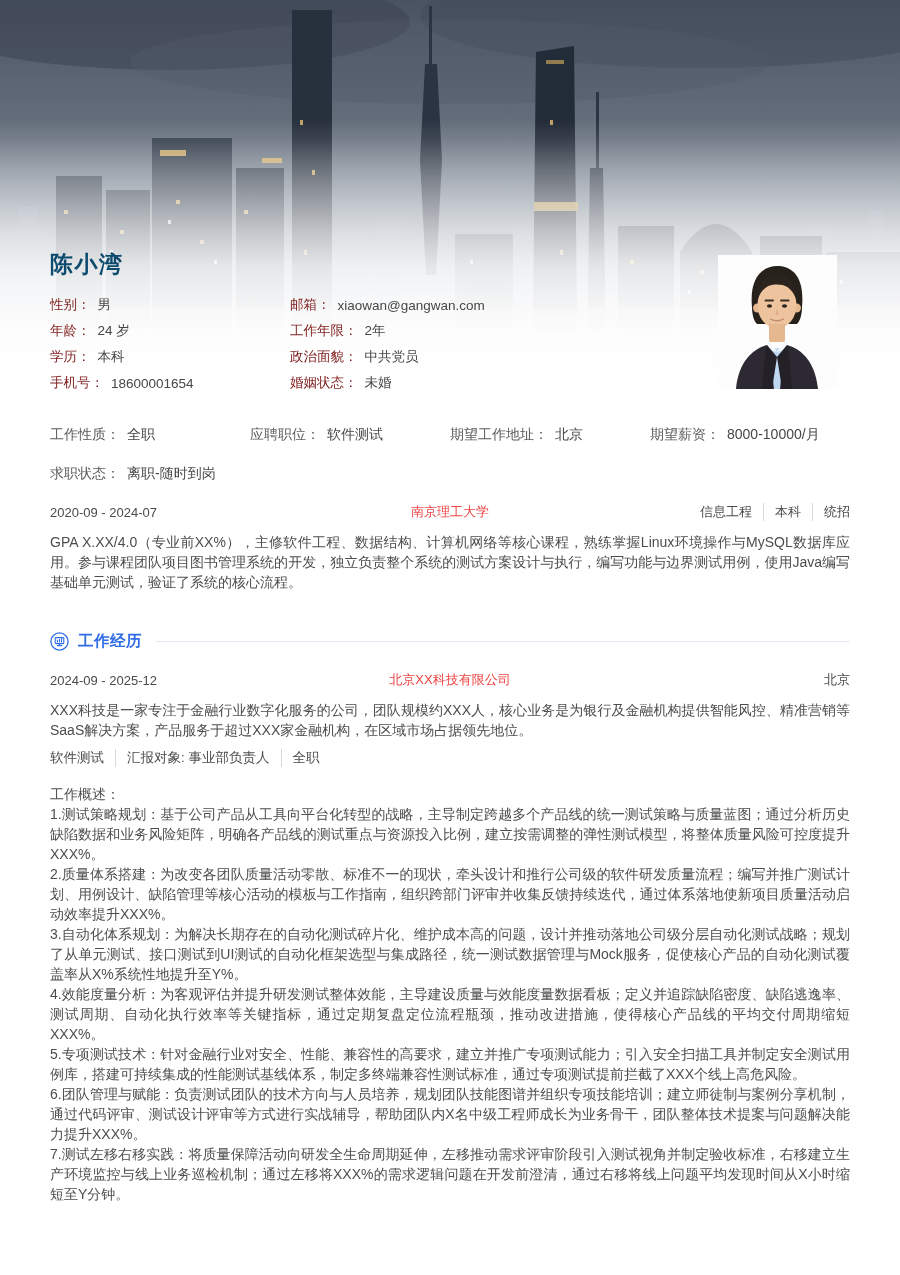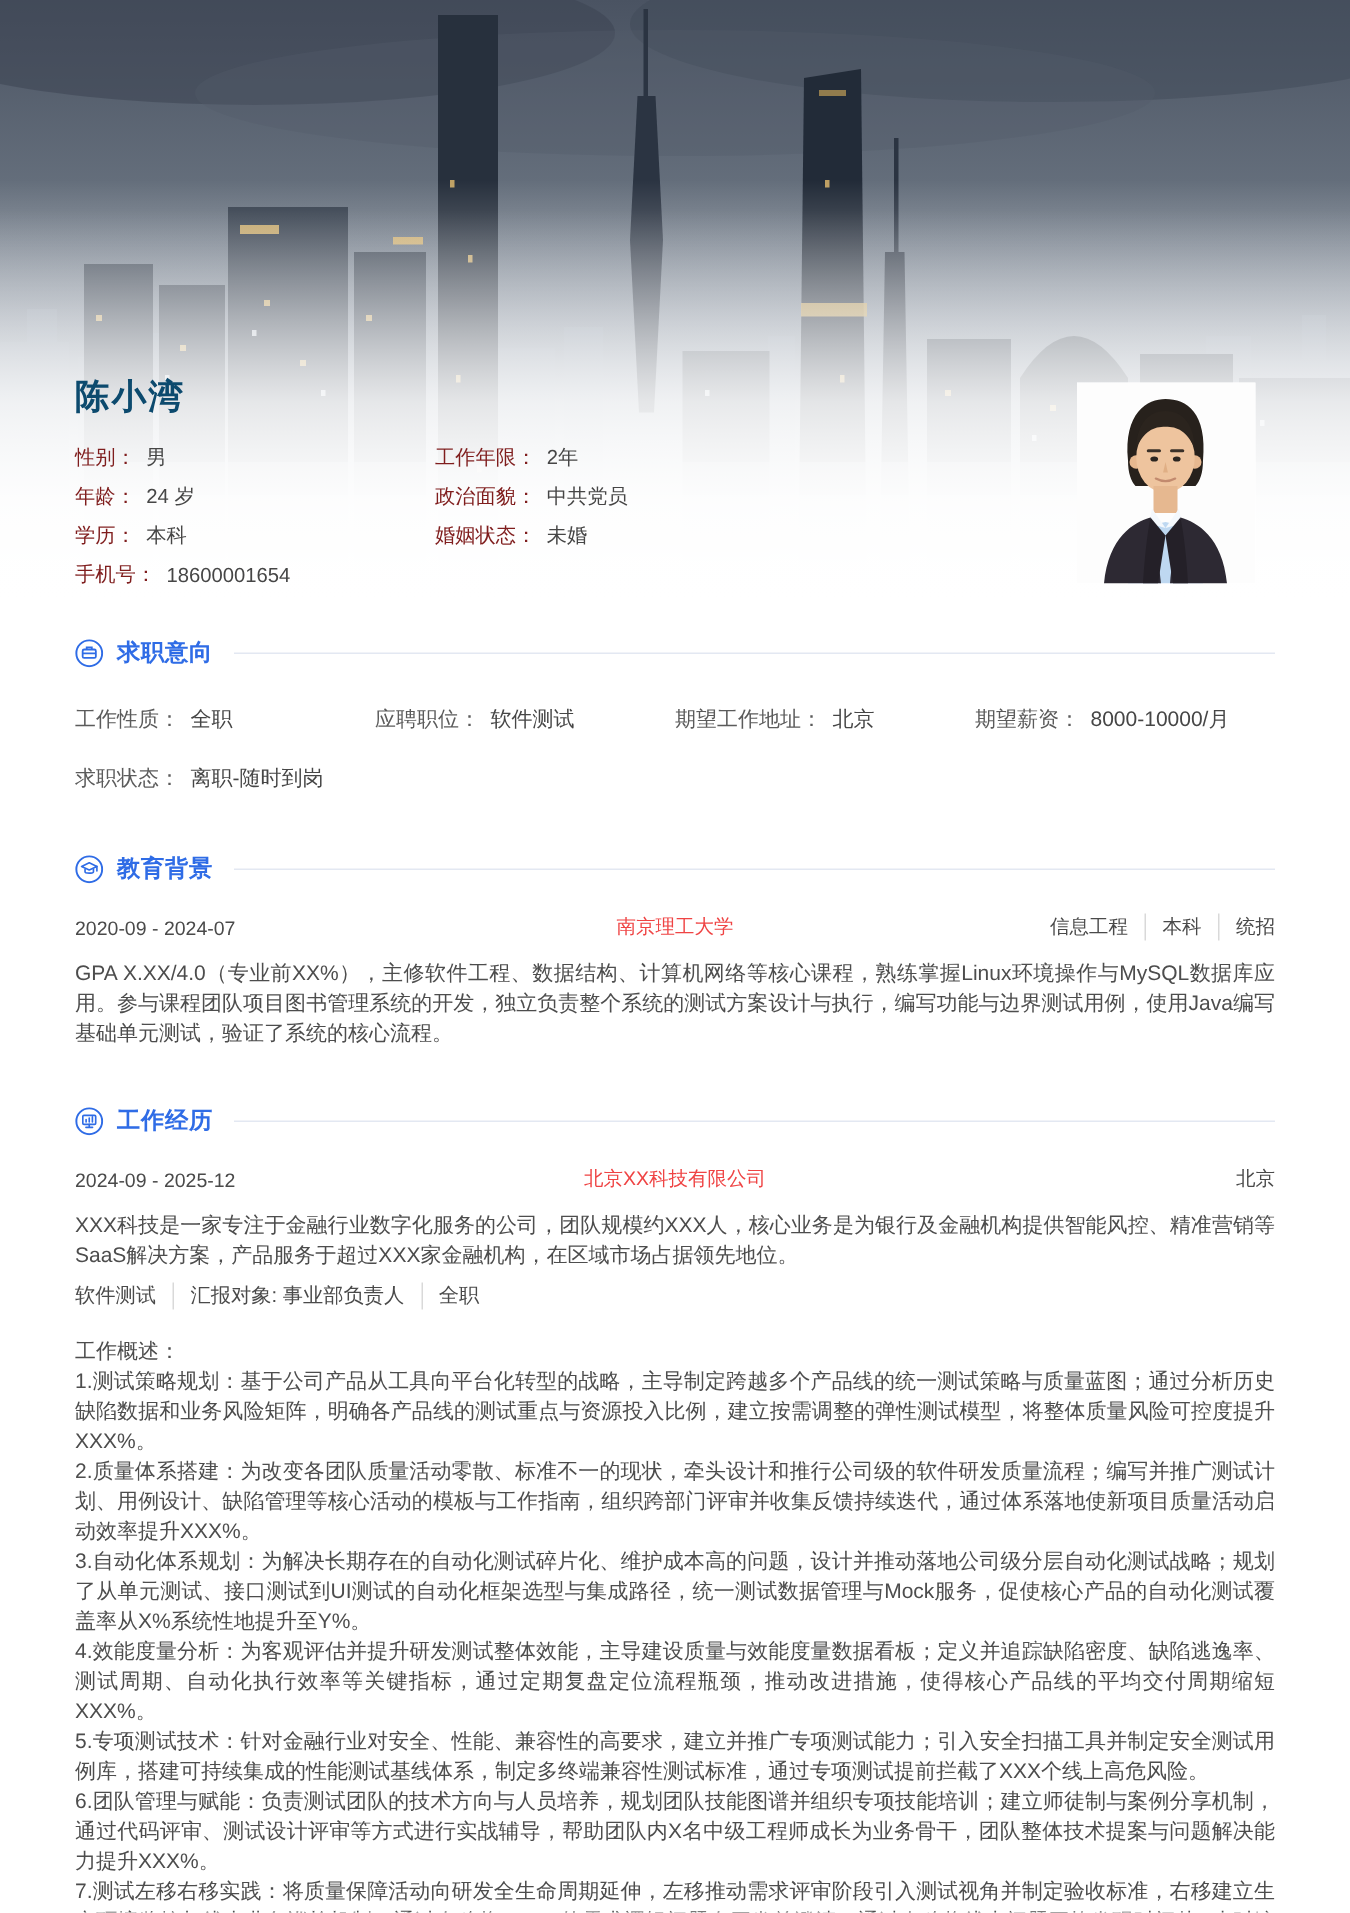--- a/index.html
+++ b/index.html
@@ -207,20 +207,24 @@
           <span class="lbl">学历：</span>
           <span class="val">本科</span>
         </div>
         <div class="profile-row">
           <span class="lbl">手机号：</span>
           <span class="val">18600001654</span>
         </div>
       </div>
       <div class="profile-col">
         <div class="profile-row">
+          <span class="lbl">邮箱：</span>
+          <span class="val">xiaowan@gangwan.com</span>
+        </div>
+        <div class="profile-row">
           <span class="lbl">工作年限：</span>
           <span class="val">2年</span>
         </div>
         <div class="profile-row">
           <span class="lbl">政治面貌：</span>
           <span class="val">中共党员</span>
         </div>
         <div class="profile-row">
           <span class="lbl">婚姻状态：</span>
           <span class="val">未婚</span>
@@ -258,30 +262,20 @@
         <path d="M18,134 C21,103 38,93 49,90 C50,99 54,112 56,134 Z" fill="#2d2933"></path>
         <path d="M100,134 C97,103 80,93 69,90 C68,99 64,112 62,134 Z" fill="#2d2933"></path>
         <path d="M49,90 L59,102 L54,134 L44,134 C45,116 47,100 49,90 Z" fill="#242028"></path>
         <path d="M69,90 L59,102 L64,134 L74,134 C73,116 71,100 69,90 Z" fill="#242028"></path>
       </svg>
     </div>
   </div>
 
   <div class="content">
 
-    <div class="section-header sh-intent">
-      <svg class="section-icon" viewBox="0 0 19 19">
-        <circle cx="9.5" cy="9.5" r="8.6" fill="none" stroke="#2f6ce6" stroke-width="1.3"></circle>
-        <rect x="5.1" y="7" width="8.8" height="5.6" rx="1" fill="none" stroke="#2f6ce6" stroke-width="1.2"></rect>
-        <path d="M7.8,7 V5.6 h3.4 V7" fill="none" stroke="#2f6ce6" stroke-width="1.2"></path>
-        <path d="M5.1,9.6 h8.8" stroke="#2f6ce6" stroke-width="1.2"></path>
-      </svg>
-      <span class="section-title">求职意向</span>
-      <span class="section-rule"></span>
-    </div>
     <div class="intent-grid">
       <div class="intent-item">
         <span class="lbl">工作性质：</span>
         <span class="val">全职</span>
       </div>
       <div class="intent-item">
         <span class="lbl">应聘职位：</span>
         <span class="val">软件测试</span>
       </div>
       <div class="intent-item">
@@ -291,30 +285,20 @@
       <div class="intent-item">
         <span class="lbl">期望薪资：</span>
         <span class="val">8000-10000/月</span>
       </div>
       <div class="intent-item wide">
         <span class="lbl">求职状态：</span>
         <span class="val">离职-随时到岗</span>
       </div>
     </div>
 
-    <div class="section-header sh-edu">
-      <svg class="section-icon" viewBox="0 0 19 19">
-        <circle cx="9.5" cy="9.5" r="8.6" fill="none" stroke="#2f6ce6" stroke-width="1.3"></circle>
-        <polygon points="9.5,5.2 14.6,7.6 9.5,10 4.4,7.6" fill="none" stroke="#2f6ce6" stroke-width="1.1" stroke-linejoin="round"></polygon>
-        <path d="M6.7,9.2 v2.2 c0,0.9 5.6,0.9 5.6,0 v-2.2" fill="none" stroke="#2f6ce6" stroke-width="1.1"></path>
-        <path d="M14.6,7.6 v3" stroke="#2f6ce6" stroke-width="1.1" stroke-linecap="round"></path>
-      </svg>
-      <span class="section-title">教育背景</span>
-      <span class="section-rule"></span>
-    </div>
     <div class="meta-row">
       <span class="left">2020-09 - 2024-07</span>
       <span class="mid">南京理工大学</span>
       <span class="right">
         <span class="sep-group">
           <span class="sep-item">信息工程</span>
           <span class="sep-item">本科</span>
           <span class="sep-item">统招</span>
         </span>
       </span>

